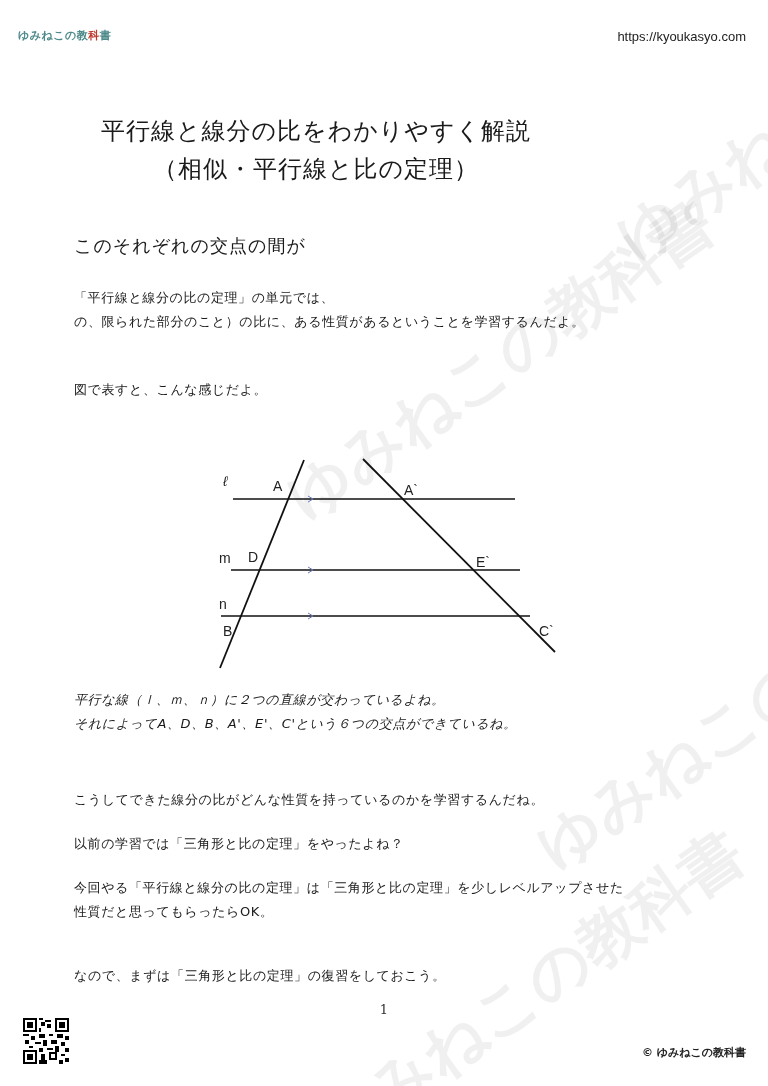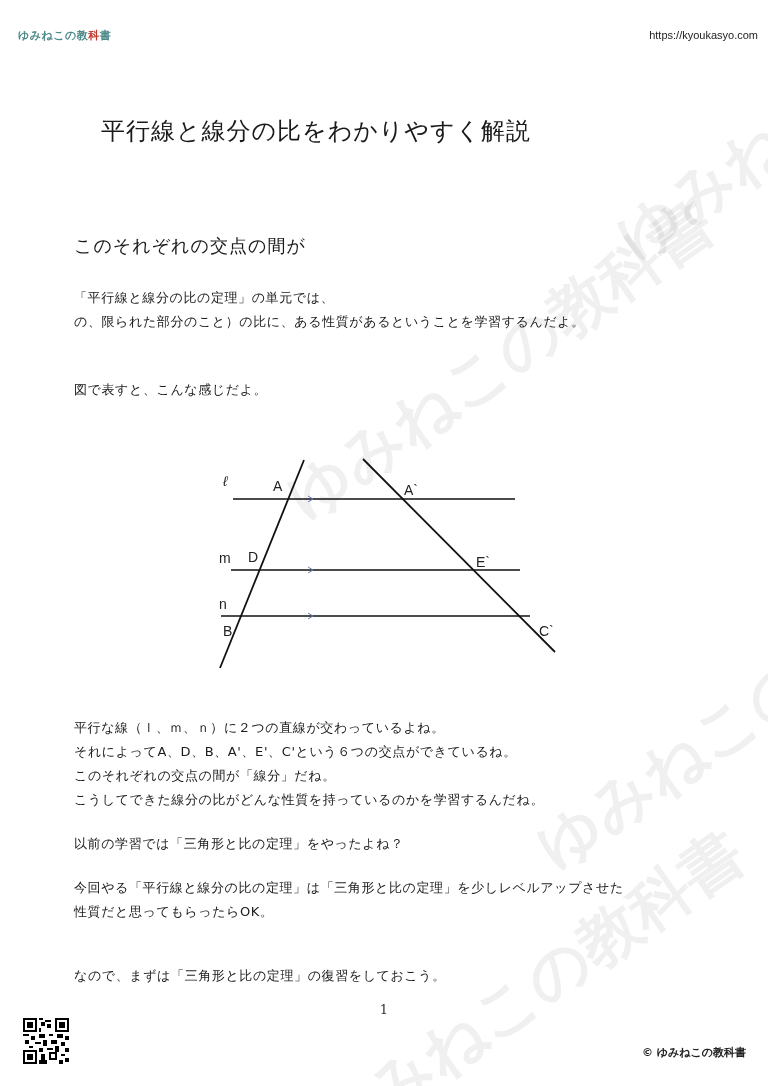--- a/index.html
+++ b/index.html
@@ -1,21 +1,21 @@
 <!DOCTYPE html>
 <html><head>
 <meta charset="utf-8">
 <style>
   html, body { margin:0; padding:0; background:#ffffff; }
   body { width:768px; height:1086px; position:relative; overflow:hidden;
          font-family:"DejaVu Sans", sans-serif; color:#222; }
   .logo { position:absolute; left:18px; top:28px; font-size:11px; font-weight:bold;
           color:#4f8a8a; letter-spacing:0.5px; }
   .logo .accent { color:#c0392b; }
-  .site-url { position:absolute; right:10px; top:29px; font-size:11px; color:#222;
+  .site-url { position:absolute; right:22px; top:29px; font-size:13px; color:#222;
               font-family:"Liberation Sans", sans-serif; }
   .title { position:absolute; left:0; width:632px; top:112px; text-align:center;
            font-size:24px; line-height:38px; color:#1a1a1a; letter-spacing:1px; }
   .section-heading { position:absolute; left:74px; top:234px; font-size:18px; color:#1a1a1a;
                      letter-spacing:1px; }
   .para { position:absolute; left:74px; font-size:13px; line-height:24px; color:#1a1a1a;
           letter-spacing:0.6px; white-space:nowrap; }
   .para div { height:24px; }
   .diagram { position:absolute; left:200px; top:450px; }
   .diagram svg text { font-family:"Liberation Sans", sans-serif; font-size:14px; fill:#222; }
@@ -35,20 +35,21 @@
 <div class="watermark" style="left:600px; top:210px;">ゆみねこの教科書</div>
 <div class="watermark" style="left:300px; top:1100px;">ゆみねこの教科書</div>
 
 <div class="logo">
   <span>ゆみねこの教</span><span class="accent">科</span><span>書</span>
 </div>
 <div class="site-url">https://kyoukasyo.com</div>
 
 <div class="title">
   <div>平行線と線分の比をわかりやすく解説</div>
+  <div>（相似・平行線と比の定理）</div>
 </div>
 
 <div class="section-heading">このそれぞれの交点の間が</div>
 
 <div class="para" style="top:286px;">
   <div>「平行線と線分の比の定理」の単元では、</div>
   <div>の、限られた部分のこと）の比に、ある性質があるということを学習するんだよ。</div>
 </div>
 
 <div class="para" style="top:378px;">
@@ -75,24 +76,23 @@
 
     <text x="73" y="41">A</text>
     <text x="48" y="112">D</text>
     <text x="23" y="186">B</text>
     <text x="204" y="45">A`</text>
     <text x="276" y="117">E`</text>
     <text x="339" y="186">C`</text>
   </svg>
 </div>
 
-<div class="para" style="top:716px;">
+<div class="para" style="top:688px;font-style:italic;">
   <div>平行な線（ｌ、ｍ、ｎ）に２つの直線が交わっているよね。</div>
   <div>それによってA、D、B、A'、E'、C'という６つの交点ができているね。</div>
-  <div>このそれぞれの交点の間が「線分」だね。</div>
 </div>
 
 <div class="para" style="top:788px;">
   <div>こうしてできた線分の比がどんな性質を持っているのかを学習するんだね。</div>
 </div>
 
 <div class="para" style="top:832px;">
   <div>以前の学習では「三角形と比の定理」をやったよね？</div>
 </div>
 

